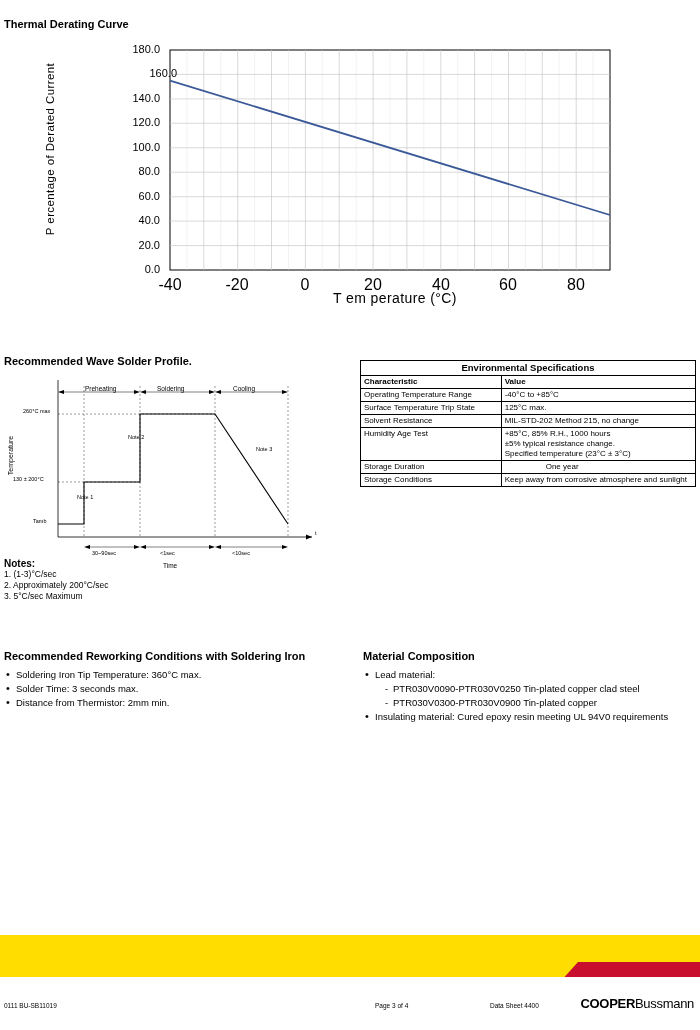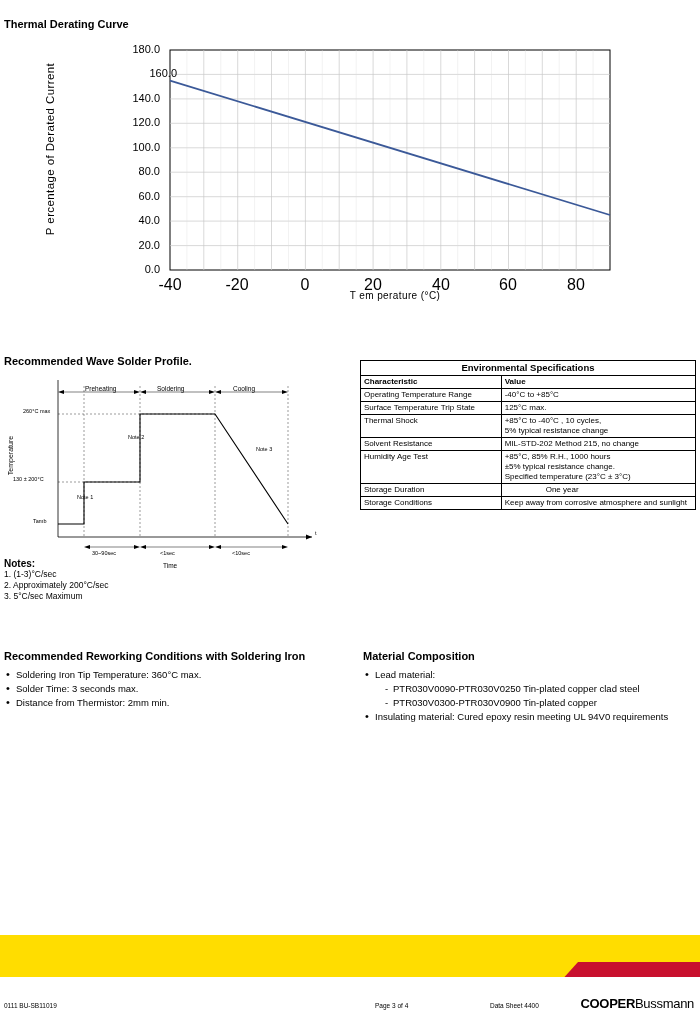--- a/index.html
+++ b/index.html
@@ -45,21 +45,21 @@
     transform: rotate(-90deg);
     font-size: 11.5px;
     letter-spacing: 0.4px;
   }
   #derating-xlabel {
     position: absolute;
     left: 170px;
     top: 252px;
     width: 450px;
     text-align: center;
-    font-size: 10px;
+    font-size: 14px;
     letter-spacing: 0.4px;
   }
   .yticklabel {
     position: absolute;
     width: 48px;
     text-align: right;
     font-size: 11px;
   }
   .xticklabel {
     position: absolute;
@@ -405,25 +405,20 @@
       </tr>
       <tr>
         <td class="c1">Operating Temperature Range</td>
         <td style="white-space:pre-line;">-40°C to +85°C</td>
       </tr>
       <tr>
         <td class="c1">Surface Temperature Trip State</td>
         <td style="white-space:pre-line;">125°C max.</td>
       </tr>
       <tr>
-        <td class="c1">Thermal Shock</td>
-        <td style="white-space:pre-line;">+85°C  to -40°C , 10 cycles,
-5% typical resistance change</td>
-      </tr>
-      <tr>
         <td class="c1">Solvent Resistance</td>
         <td style="white-space:pre-line;">MIL-STD-202 Method 215, no change</td>
       </tr>
       <tr>
         <td class="c1">Humidity Age Test</td>
         <td style="white-space:pre-line;">+85°C, 85% R.H., 1000 hours
 ±5% typical resistance change.
 Specified temperature (23°C ± 3°C)</td>
       </tr>
       <tr>

